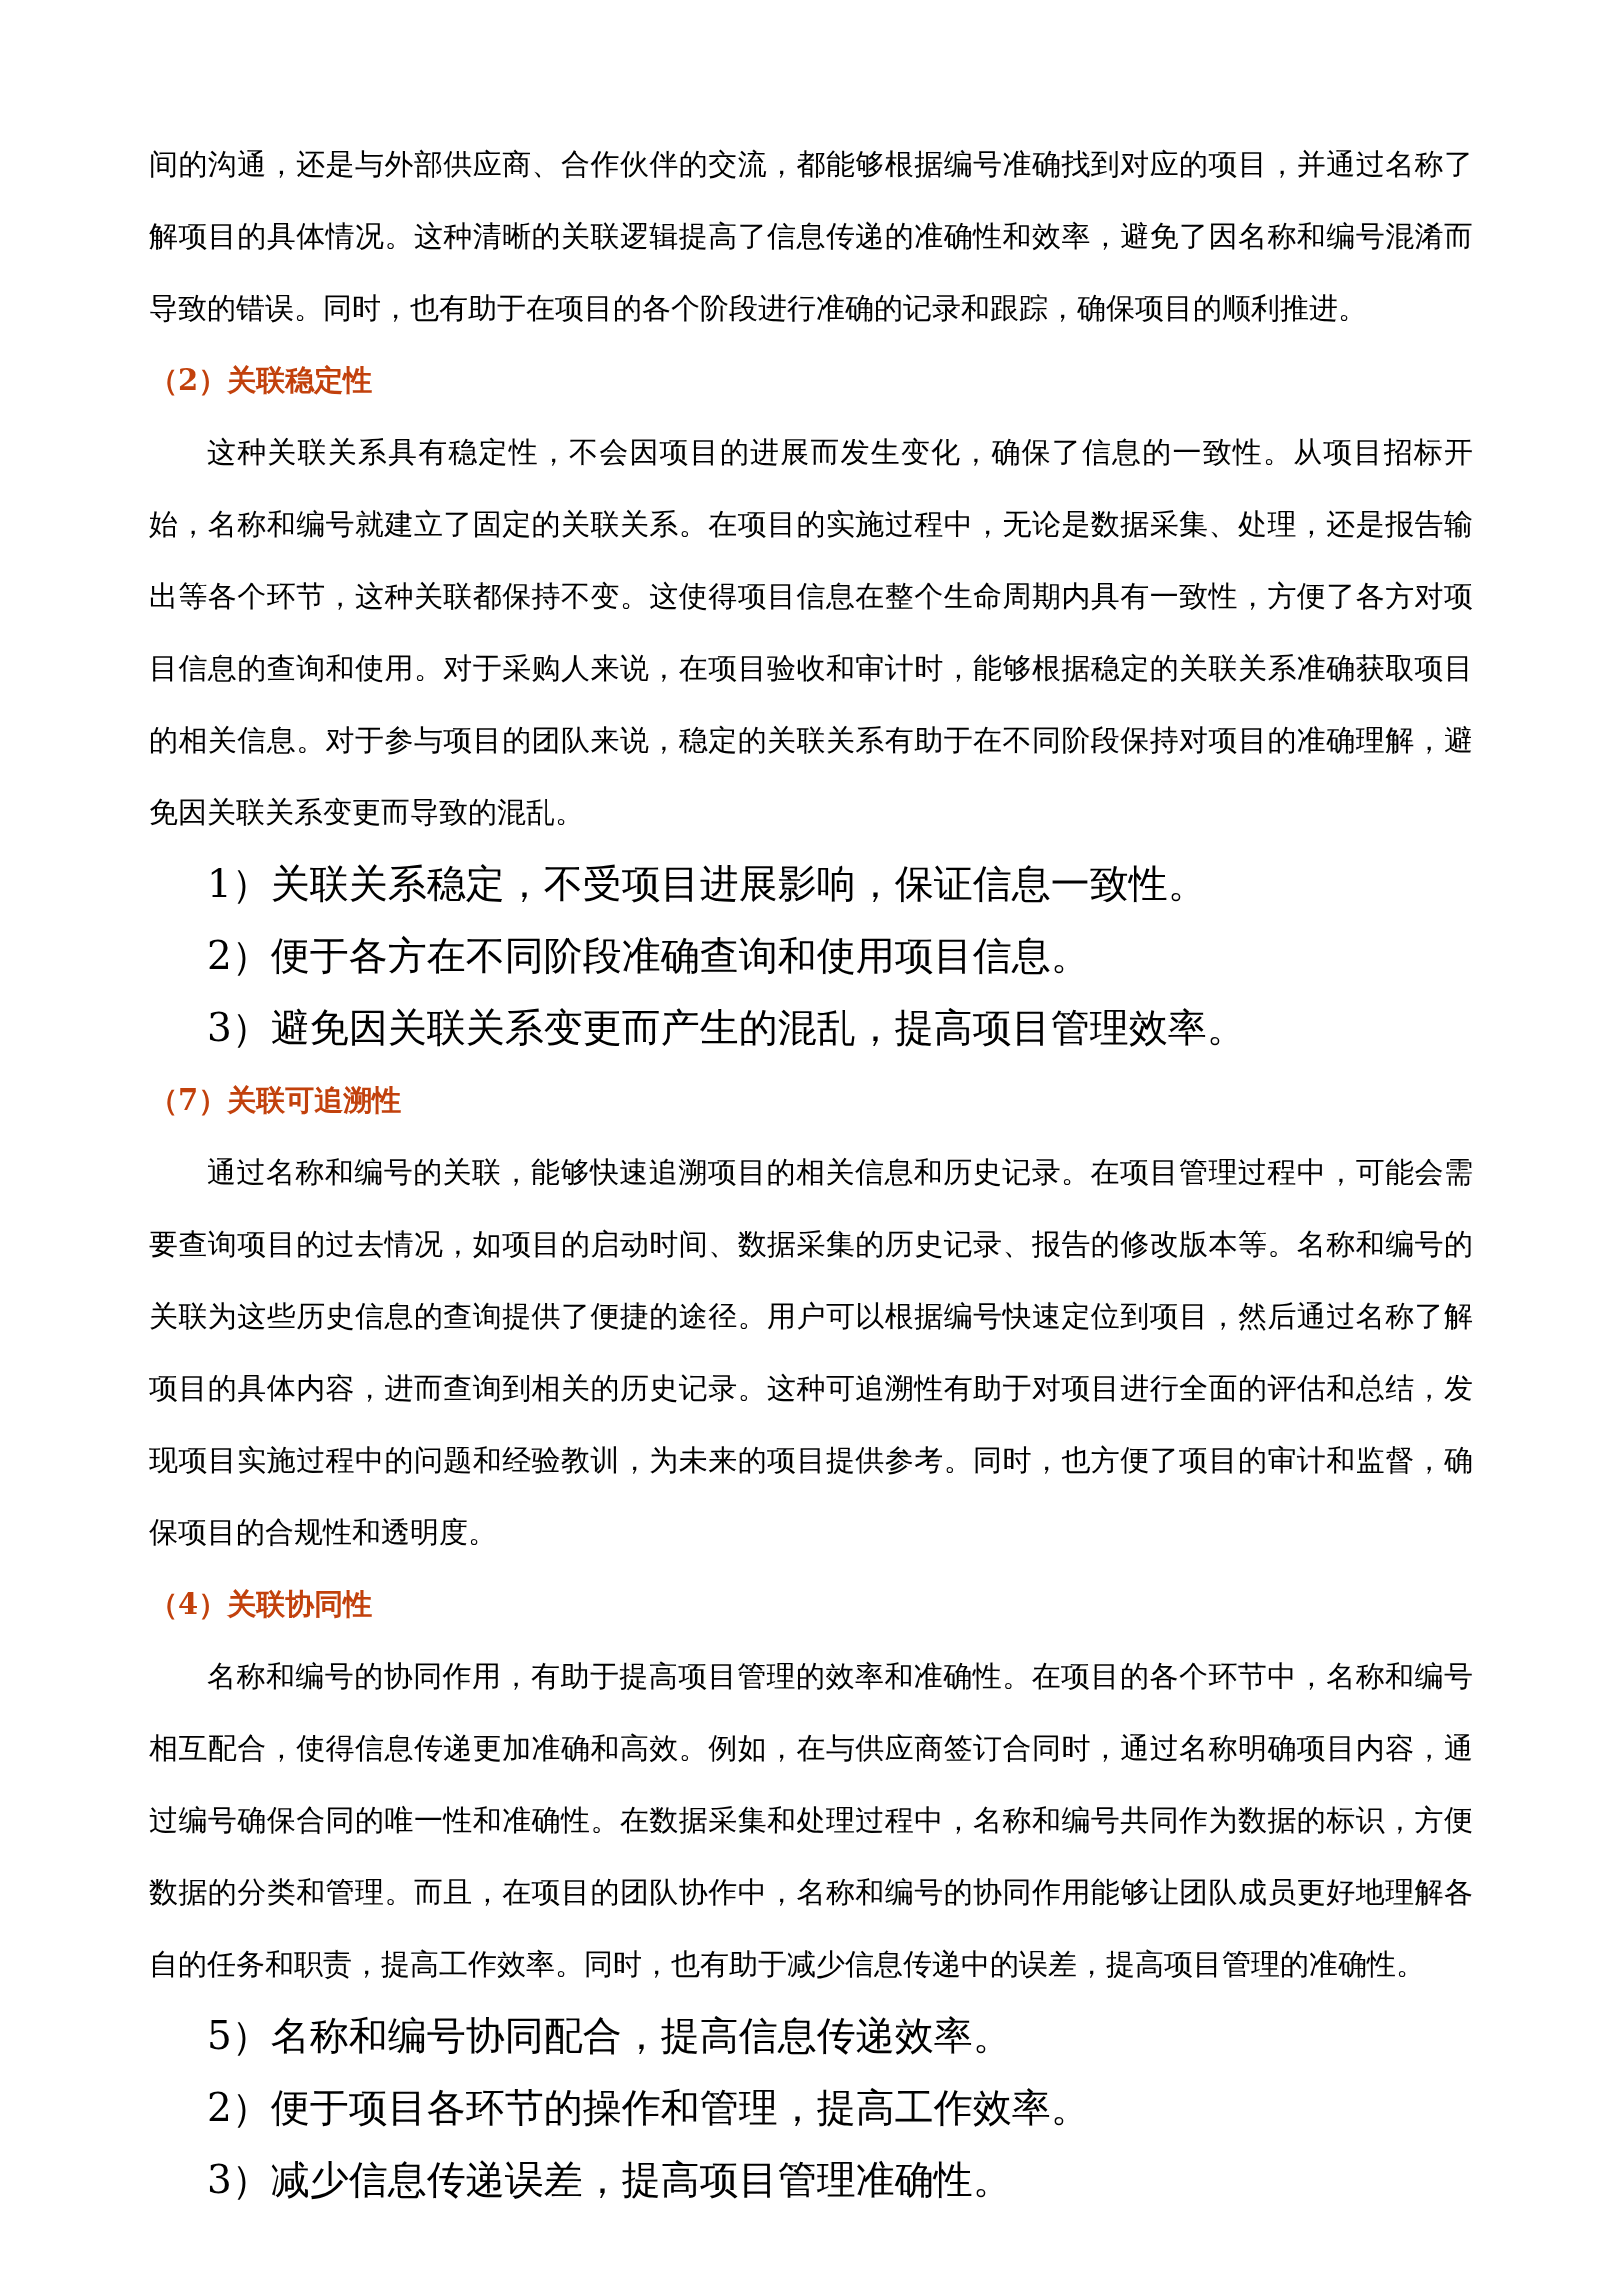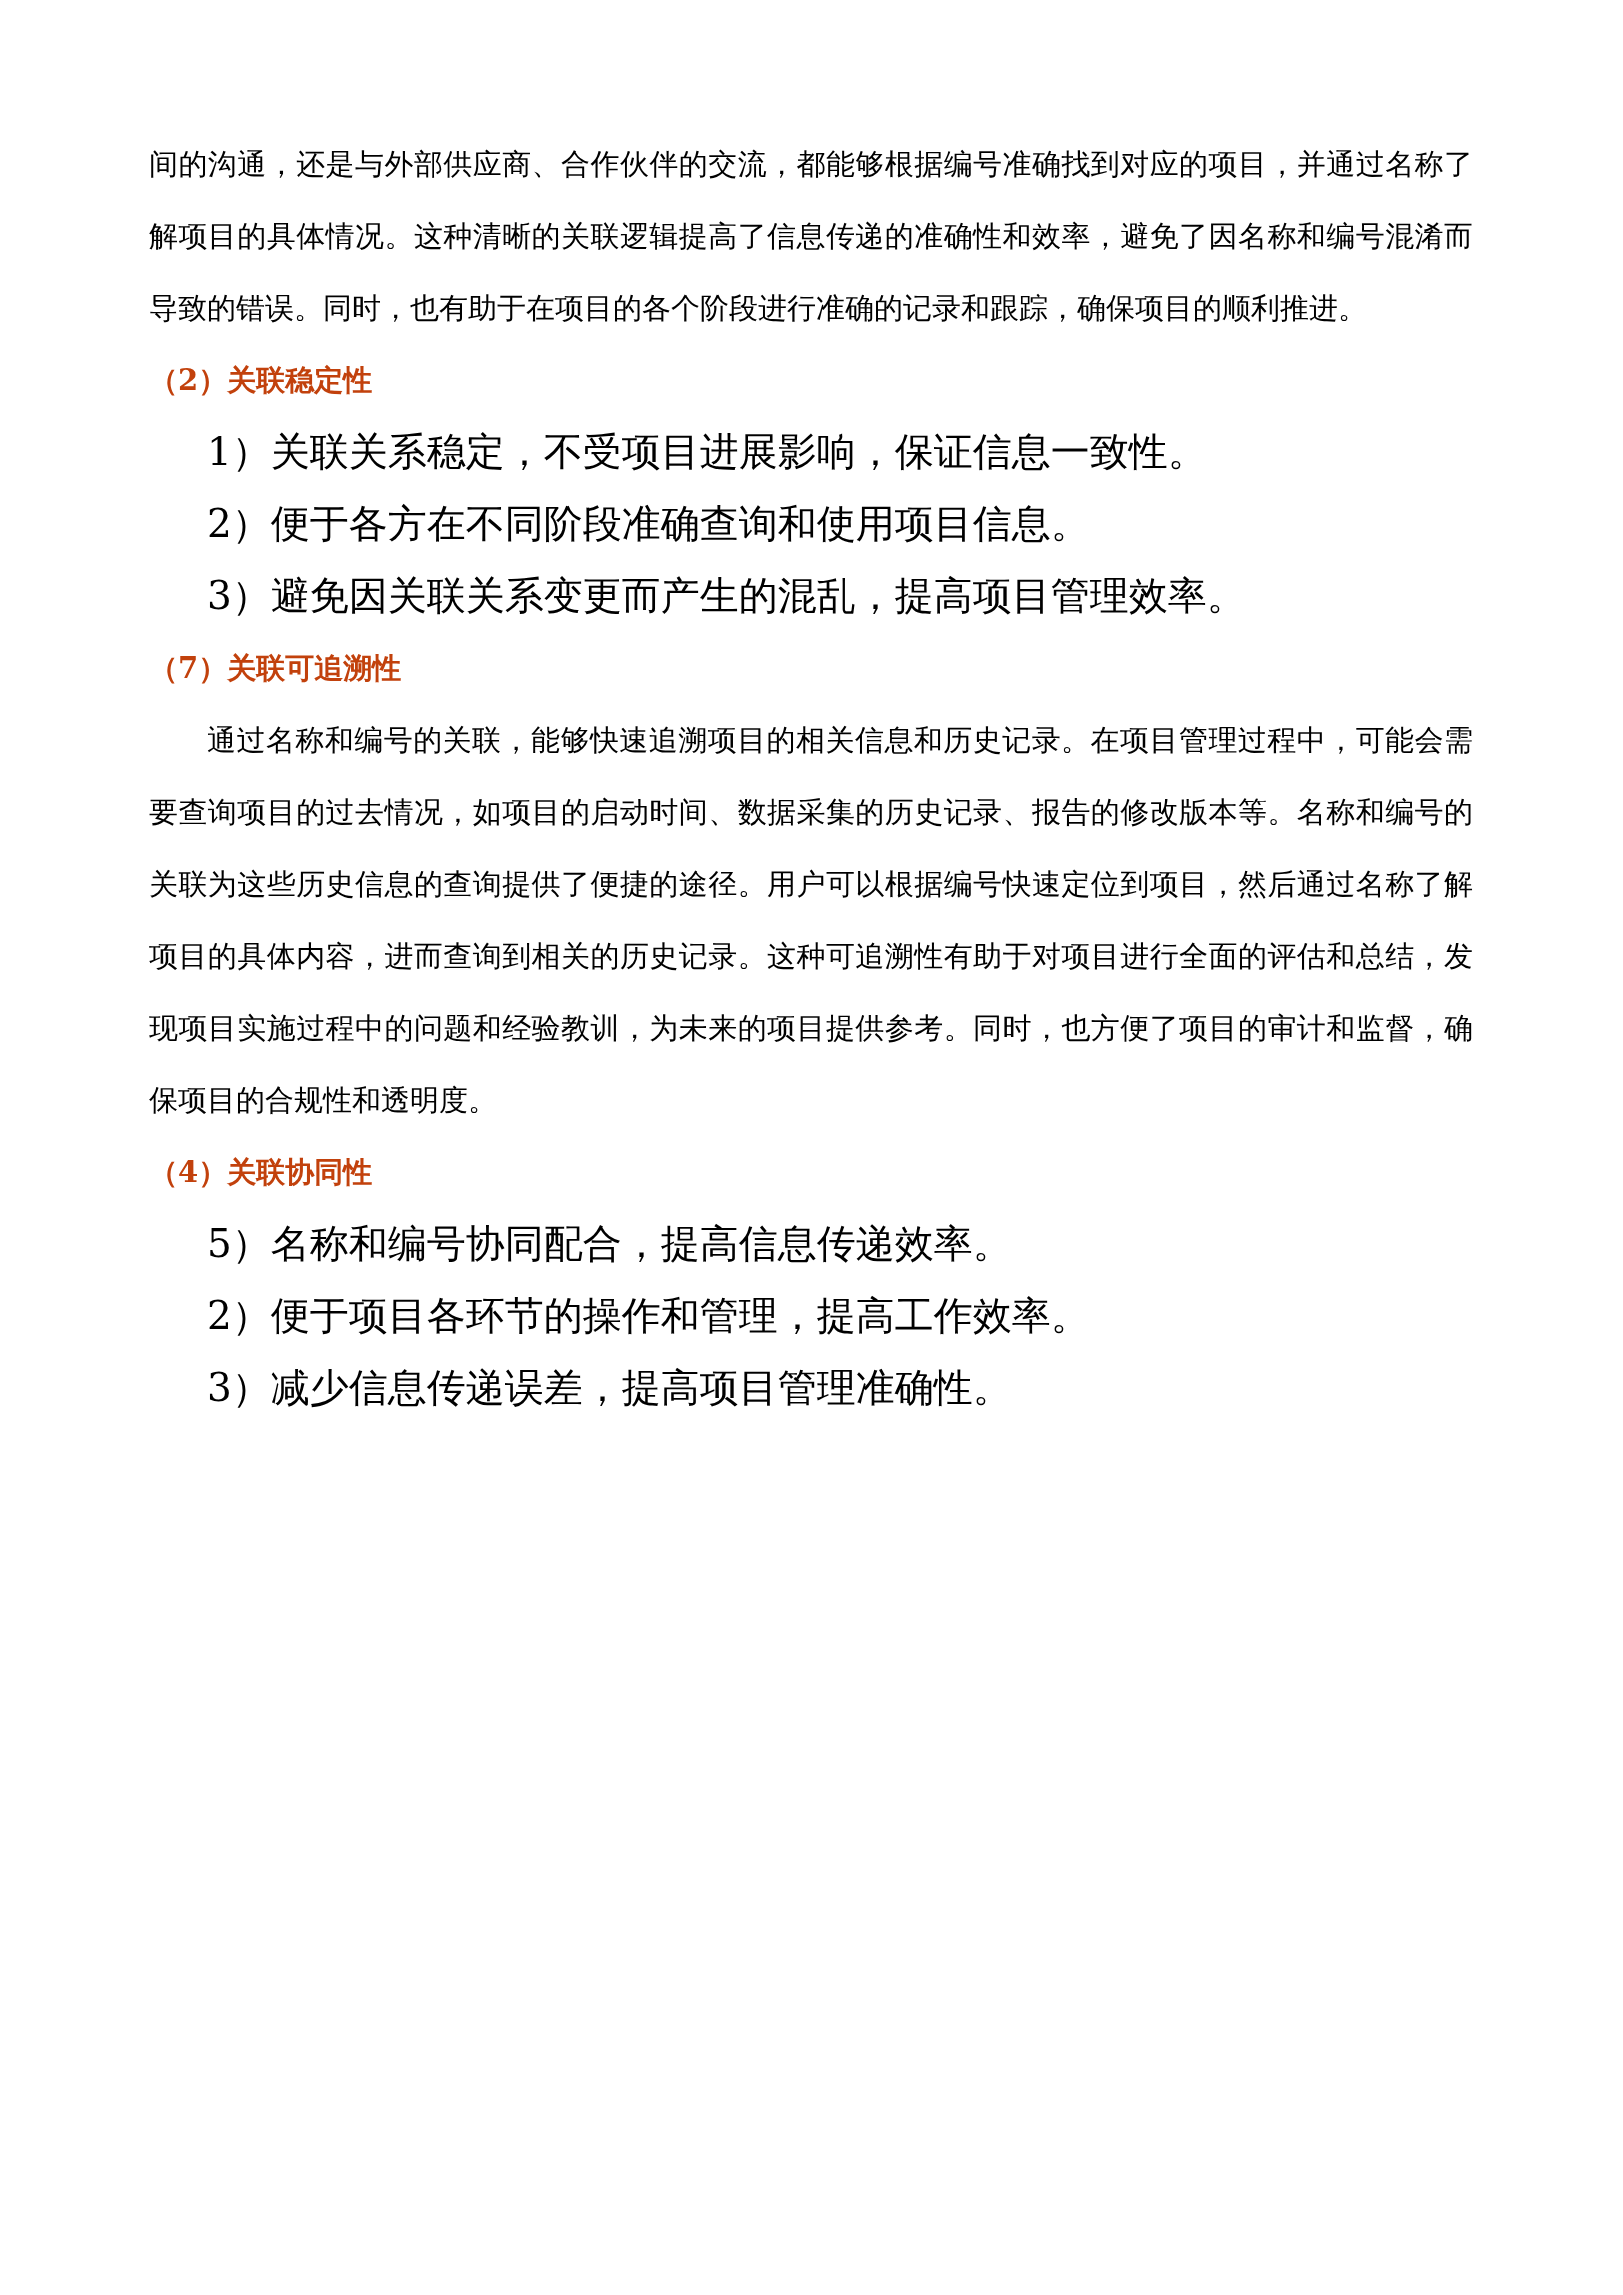--- a/index.html
+++ b/index.html
@@ -64,24 +64,26 @@
     word-break: break-all;
   }
 </style>
 </head>
 <body>
 
 <div class="page">
   <div class="content" id="content-root">
       <p class="para no-indent">间的沟通，还是与外部供应商、合作伙伴的交流，都能够根据编号准确找到对应的项目，并通过名称了解项目的具体情况。这种清晰的关联逻辑提高了信息传递的准确性和效率，避免了因名称和编号混淆而导致的错误。同时，也有助于在项目的各个阶段进行准确的记录和跟踪，确保项目的顺利推进。</p>
       <p class="heading">（2）关联稳定性</p>
+      <p class="para">这种关联关系具有稳定性，不会因项目的进展而发生变化，确保了信息的一致性。从项目招标开始，名称和编号就建立了固定的关联关系。在项目的实施过程中，无论是数据采集、处理，还是报告输出等各个环节，这种关联都保持不变。这使得项目信息在整个生命周期内具有一致性，方便了各方对项目信息的查询和使用。对于采购人来说，在项目验收和审计时，能够根据稳定的关联关系准确获取项目的相关信息。对于参与项目的团队来说，稳定的关联关系有助于在不同阶段保持对项目的准确理解，避免因关联关系变更而导致的混乱。</p>
       <p class="listitem">1）关联关系稳定，不受项目进展影响，保证信息一致性。</p>
       <p class="listitem">2）便于各方在不同阶段准确查询和使用项目信息。</p>
       <p class="listitem">3）避免因关联关系变更而产生的混乱，提高项目管理效率。</p>
       <p class="heading">（7）关联可追溯性</p>
       <p class="para">通过名称和编号的关联，能够快速追溯项目的相关信息和历史记录。在项目管理过程中，可能会需要查询项目的过去情况，如项目的启动时间、数据采集的历史记录、报告的修改版本等。名称和编号的关联为这些历史信息的查询提供了便捷的途径。用户可以根据编号快速定位到项目，然后通过名称了解项目的具体内容，进而查询到相关的历史记录。这种可追溯性有助于对项目进行全面的评估和总结，发现项目实施过程中的问题和经验教训，为未来的项目提供参考。同时，也方便了项目的审计和监督，确保项目的合规性和透明度。</p>
       <p class="heading">（4）关联协同性</p>
+      <p class="para">名称和编号的协同作用，有助于提高项目管理的效率和准确性。在项目的各个环节中，名称和编号相互配合，使得信息传递更加准确和高效。例如，在与供应商签订合同时，通过名称明确项目内容，通过编号确保合同的唯一性和准确性。在数据采集和处理过程中，名称和编号共同作为数据的标识，方便数据的分类和管理。而且，在项目的团队协作中，名称和编号的协同作用能够让团队成员更好地理解各自的任务和职责，提高工作效率。同时，也有助于减少信息传递中的误差，提高项目管理的准确性。</p>
       <p class="listitem">5）名称和编号协同配合，提高信息传递效率。</p>
       <p class="listitem">2）便于项目各环节的操作和管理，提高工作效率。</p>
       <p class="listitem">3）减少信息传递误差，提高项目管理准确性。</p>
     </div>
 </div>
 
 
 </body></html>

